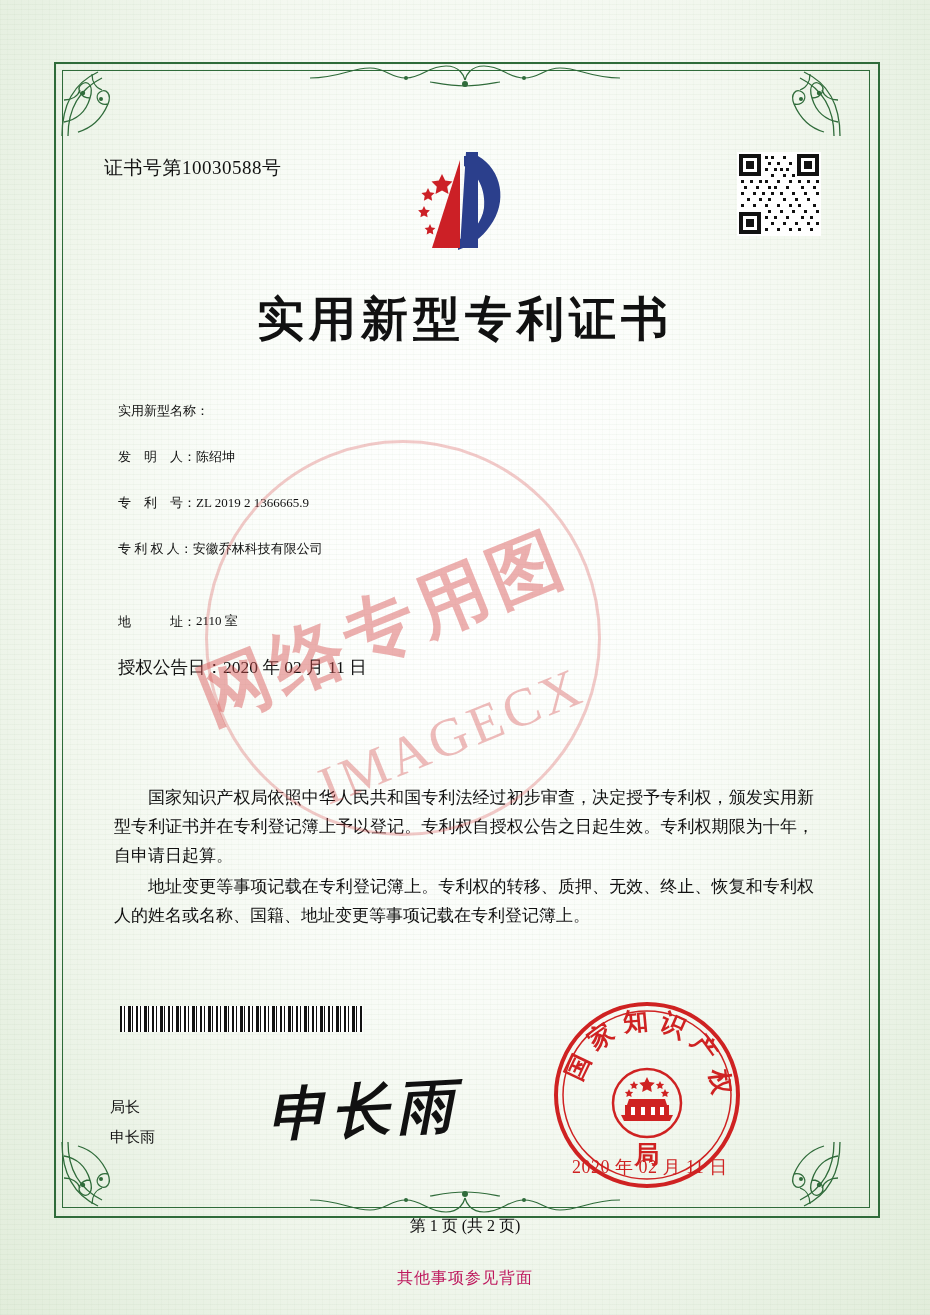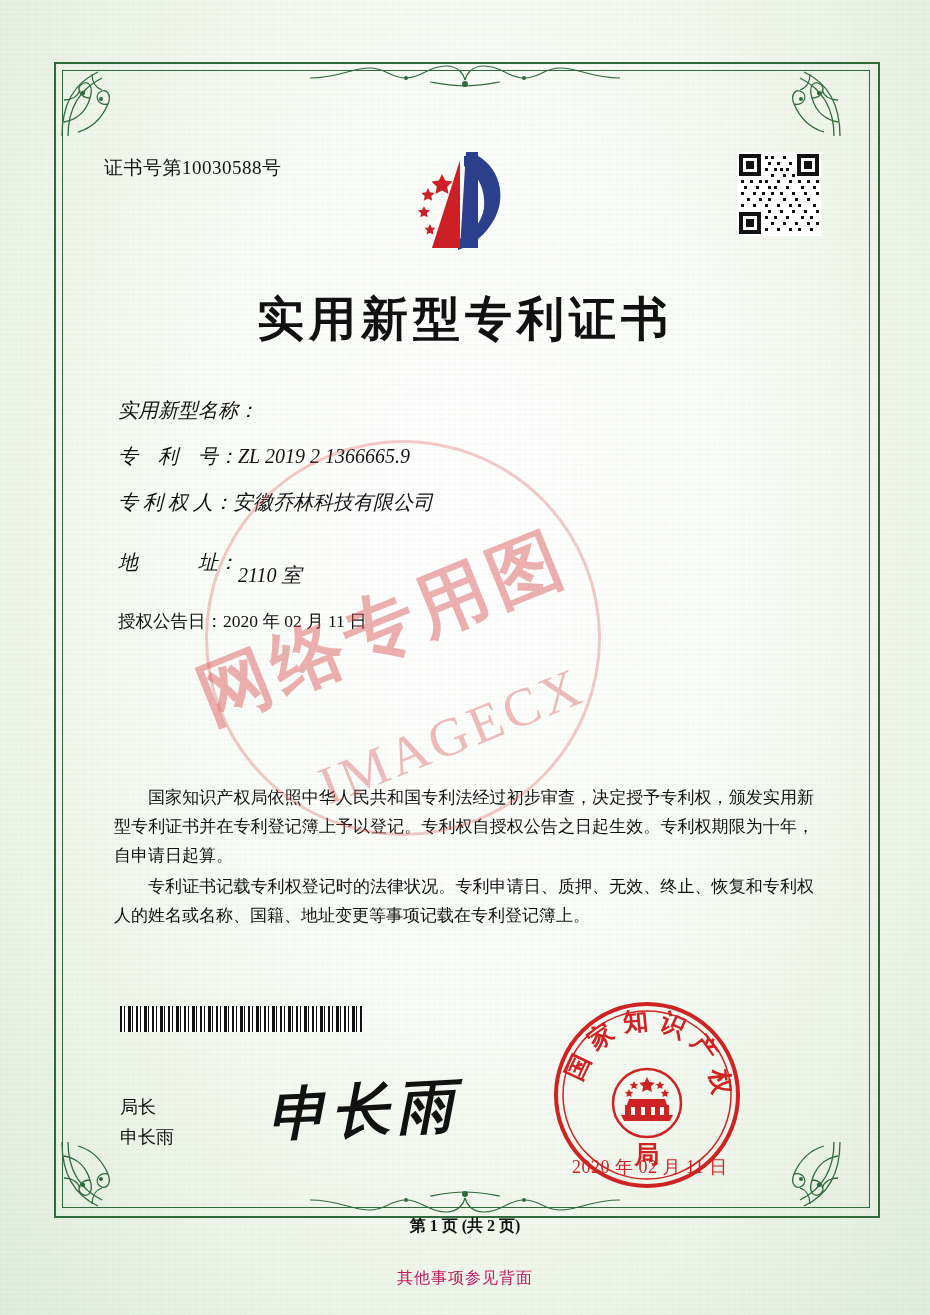--- a/index.html
+++ b/index.html
@@ -66,21 +66,21 @@
   }
 
   .title{
     position:absolute;left:0;top:288px;width:930px;text-align:center;
     font-size:47px;font-weight:bold;letter-spacing:5px;color:#111;
     font-family:Liberation Sans, sans-serif;
   }
 
   
   .fields{position:absolute;left:118px;top:398px;width:700px;color:#111;}
-  .row{display:flex;align-items:center;margin-bottom:21px;font-size:20px;line-height:25px;font-style:italic;}
+  .row{display:flex;align-items:flex-end;margin-bottom:21px;font-size:13px;line-height:25px;}
   .lbl{flex:0 0 auto;white-space:pre;}
   .val{flex:1 1 auto;}
   .row-2line .val{line-height:26px;}
 
   .pubrow{display:flex;font-size:17.5px;margin-bottom:10px;gap:12px;}
   .pubrow .left{width:340px;}
   .pubrow .right{flex:1;}
 
   
   .paras{position:absolute;left:114px;top:783px;width:700px;color:#111;font-size:17px;line-height:29px;text-align:justify;}
@@ -90,41 +90,41 @@
   .barcode{
     position:absolute;left:120px;top:1006px;width:243px;height:26px;
     background:repeating-linear-gradient(90deg,
       #111 0px,#111 2px, #fff 2px,#fff 4px,
       #111 4px,#111 5px, #fff 5px,#fff 8px,
       #111 8px,#111 11px, #fff 11px,#fff 12px,
       #111 12px,#111 13px, #fff 13px,#fff 16px);
   }
 
   
-  .sig-label{position:absolute;left:120px;top:1092px;font-size:18px;color:#111;line-height:30px;}
+  .sig-label{position:absolute;left:110px;top:1092px;font-size:15px;color:#111;line-height:30px;}
   .sig-script{
     position:absolute;left:268px;top:1072px;
     font-size:58px;color:#111;
     font-family:"DejaVu Serif","Liberation Serif",serif;
     font-style:italic;font-weight:bold;letter-spacing:6px;
     transform:rotate(-3deg);
     white-space:nowrap;
   }
 
   
   .seal{position:absolute;left:551px;top:999px;width:192px;height:192px;}
   .seal-date{
     position:absolute;left:572px;top:1155px;
     font-size:18px;color:#cf2222;letter-spacing:0.5px;white-space:nowrap;
   }
 
   
   .page-no{
     position:absolute;left:0;top:1216px;width:930px;text-align:center;
-    font-size:16px;color:#111;font-weight:bold;
+    font-size:16px;color:#111;
   }
   .foot-note{
     position:absolute;left:0;top:1268px;width:930px;text-align:center;
     font-size:16px;color:#be185d;letter-spacing:1px;
   }
 
   
   .watermark{
     position:absolute;left:150px;top:470px;width:640px;height:340px;
     pointer-events:none;
@@ -332,20 +332,24 @@
     </svg>
   </div>
 
   <div class="title">实用新型专利证书</div>
 
   <div class="fields">
     <div class="row">
       <span class="lbl">实用新型名称：</span>
     </div>
     <div class="row">
+      <span class="lbl">发　明　人：</span>
+      <span class="val">陈绍坤</span>
+    </div>
+    <div class="row">
       <span class="lbl">专　利　号：</span>
       <span class="val">ZL 2019 2 1366665.9</span>
     </div>
     <div class="row">
       <span class="lbl">专 利 权 人：</span>
       <span class="val">安徽乔林科技有限公司</span>
     </div>
     <div class="row row-2line">
       <span class="lbl">地　　　址：</span>
       <span class="val">
@@ -356,21 +360,21 @@
 
     <div class="pubrow">
       <span class="left">
         <span>授权公告日：</span><span>2020 年 02 月 11 日</span>
       </span>
     </div>
   </div>
 
   <div class="paras">
     <p class="para">国家知识产权局依照中华人民共和国专利法经过初步审查，决定授予专利权，颁发实用新型专利证书并在专利登记簿上予以登记。专利权自授权公告之日起生效。专利权期限为十年，自申请日起算。</p>
-    <p class="para">专利证书记载专利权登记时的法律状况。专利申请日、质押、无效、终止、恢复和专利权人的姓名或名称、国籍、地址变更等事项记载在专利登记簿上。</p>
+    <p class="para">地址变更等事项记载在专利登记簿上。专利权的转移、质押、无效、终止、恢复和专利权人的姓名或名称、国籍、地址变更等事项记载在专利登记簿上。</p>
   </div>
 
   <div class="watermark">
     <div class="wm-circle"></div>
     <div class="wm-text">网络专用图</div>
     <div class="wm-text2">IMAGECX</div>
   </div>
 
   <div class="barcode"></div>
 

